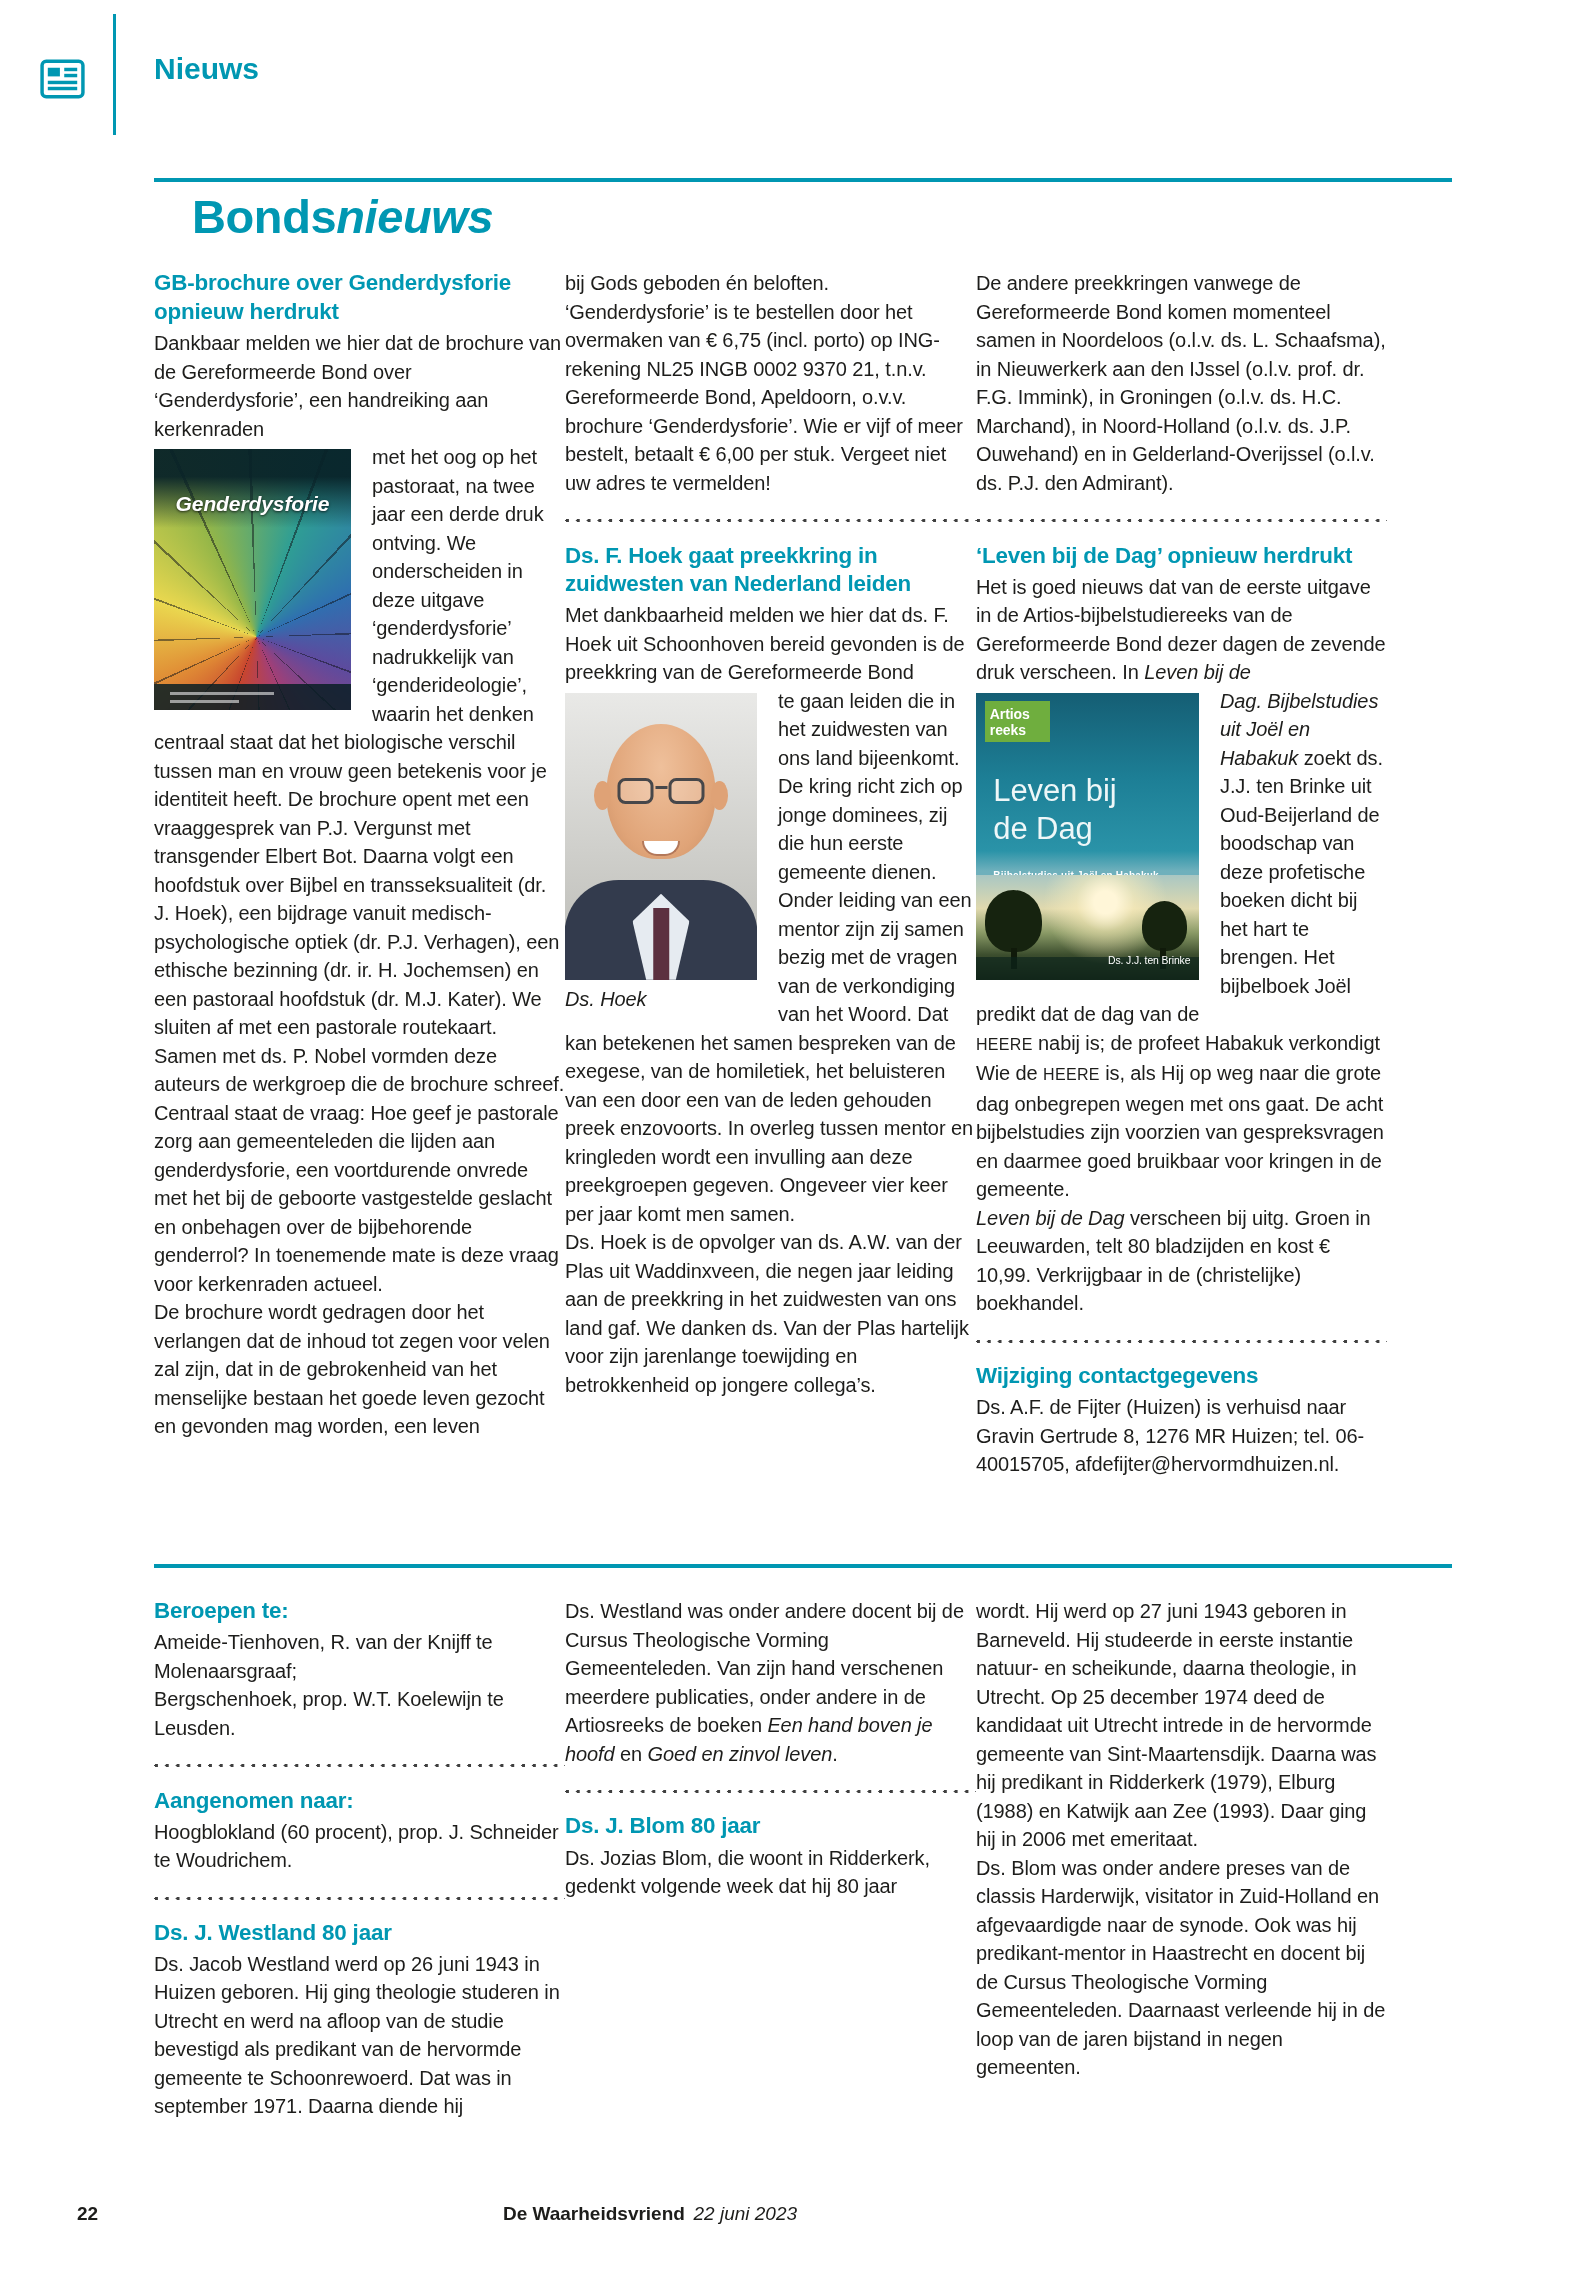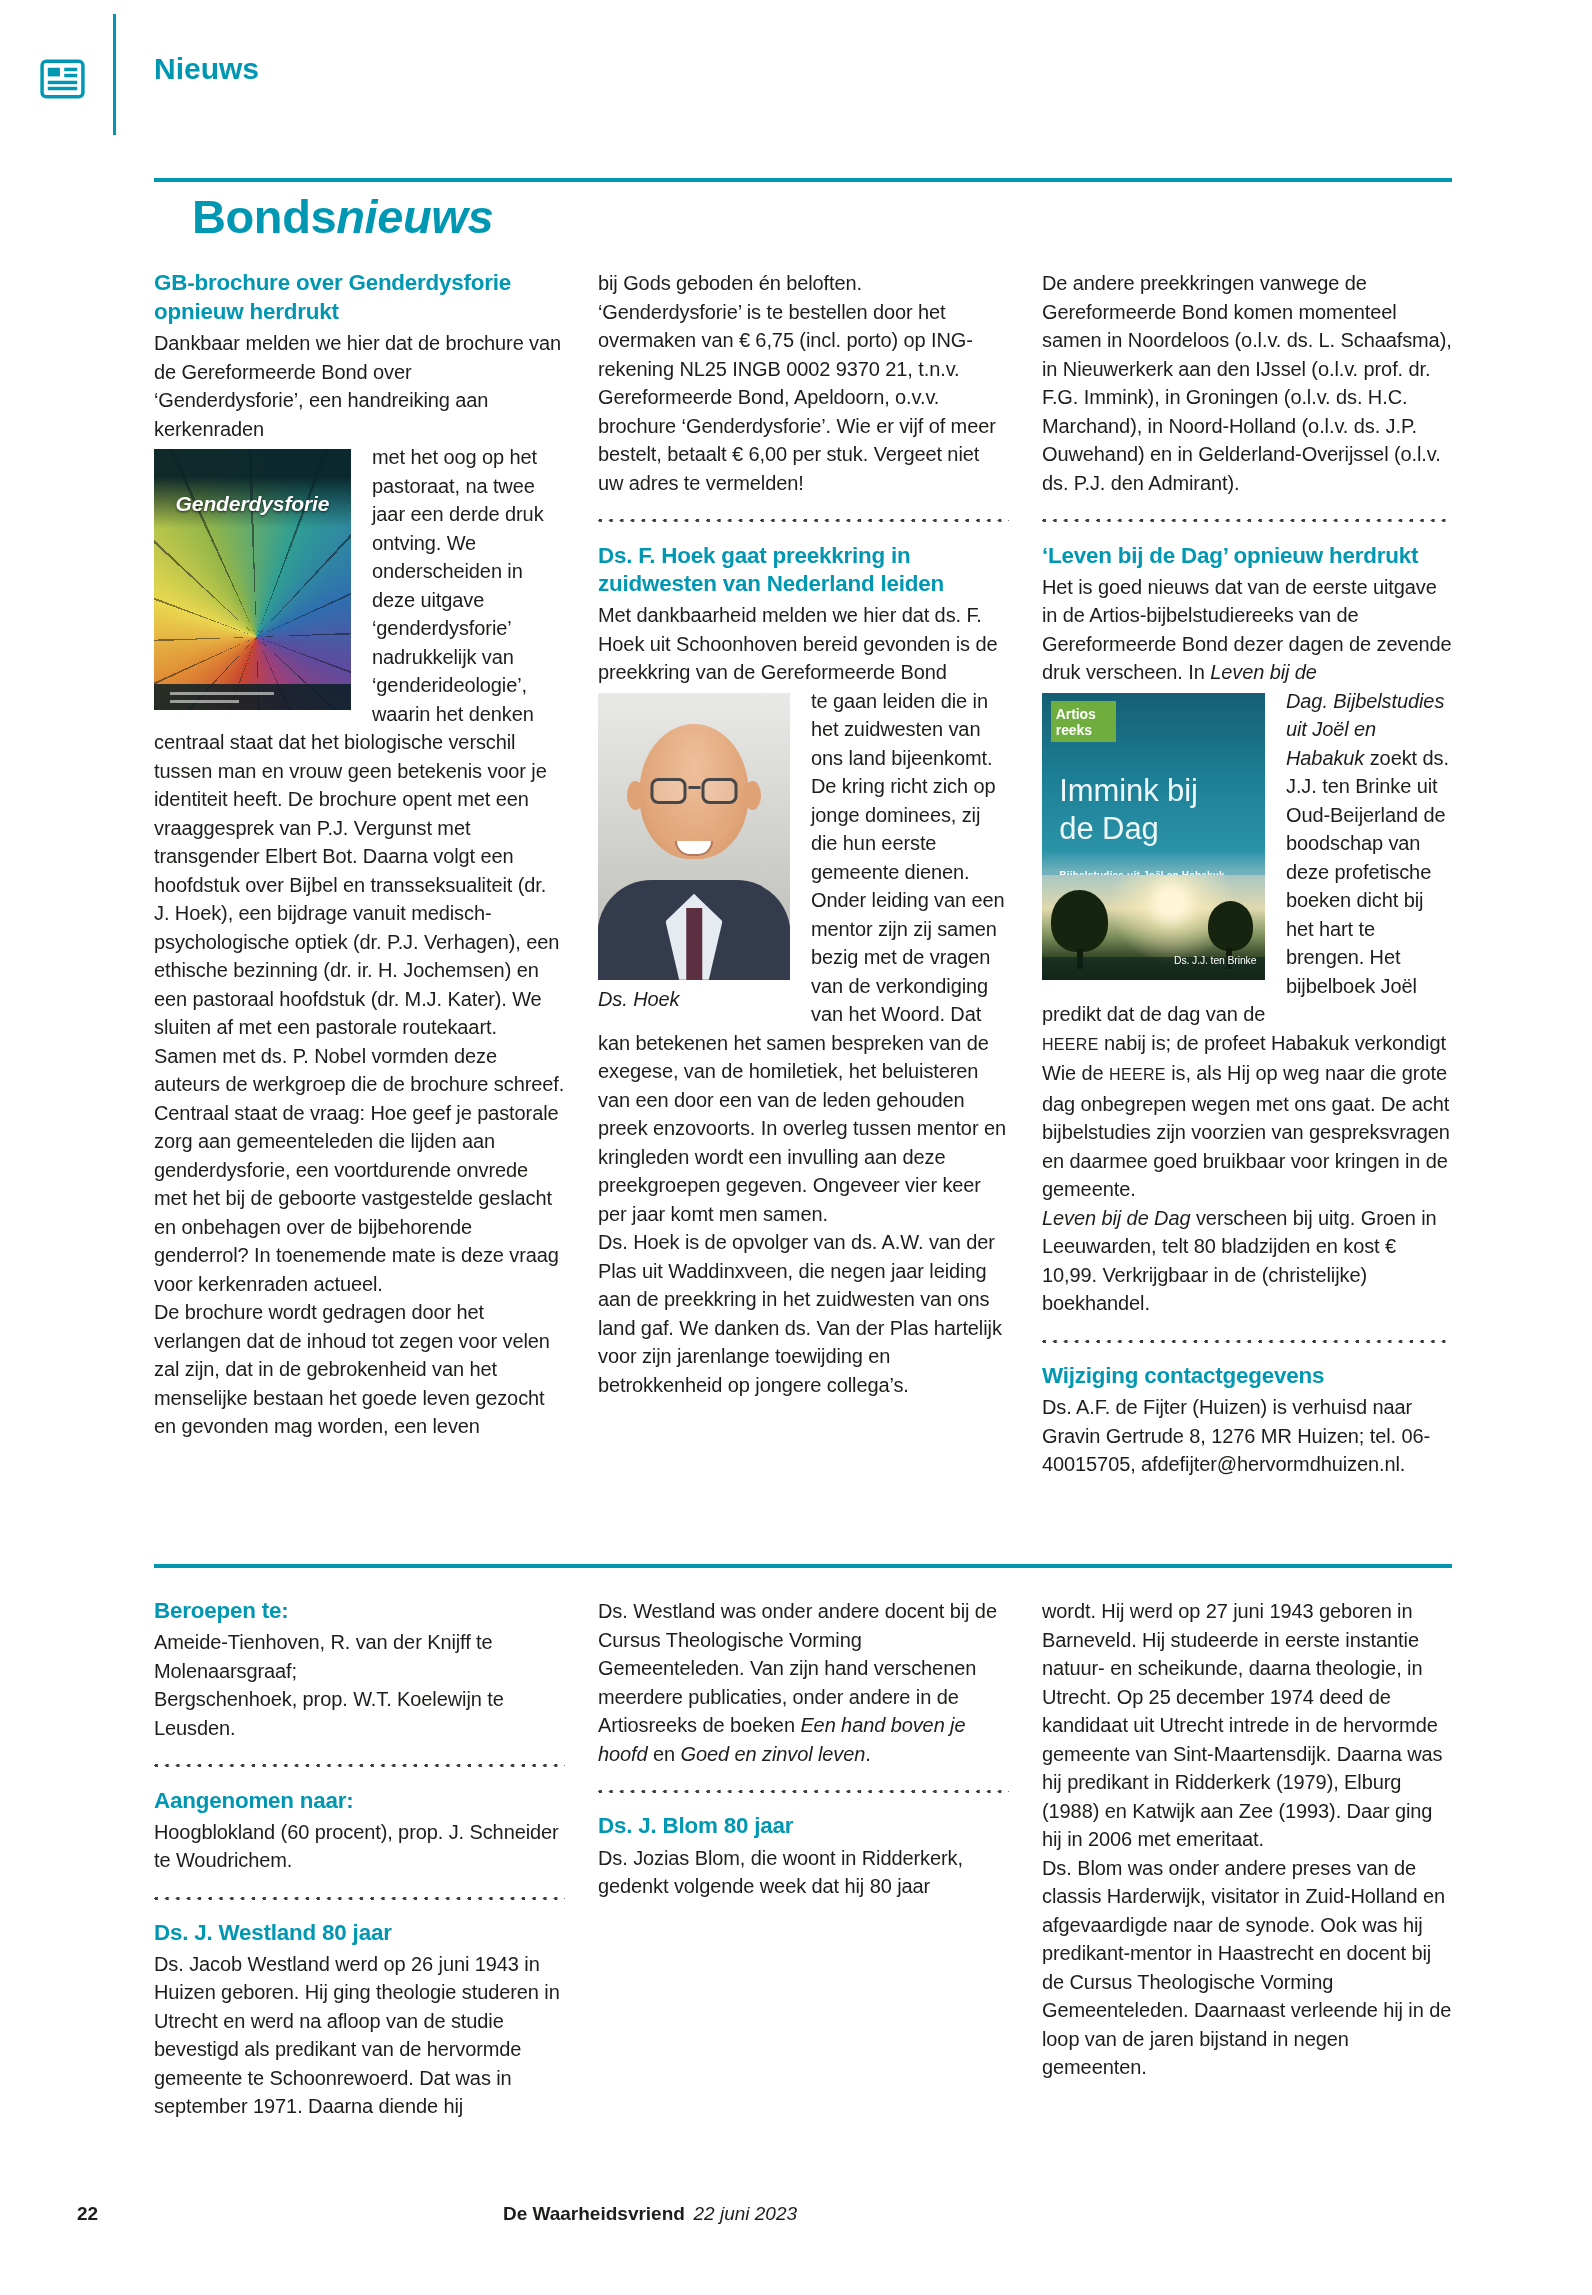--- a/index.html
+++ b/index.html
@@ -11,21 +11,21 @@
   .top-divider{position:absolute;left:113px;top:14px;width:2.6px;height:121px;background:#0097b2;}
   .nieuws-title{position:absolute;left:154px;top:52px;font-size:30px;font-weight:bold;color:#0097b2;}
 
   
   .section{position:absolute;left:154px;width:1298px;}
   #bonds{top:178px;}
   #kerk{top:1564px;}
   .section-rule{height:4.3px;background:#0097b2;}
   .section-title{font-size:47px;line-height:47px;color:#0097b2;margin-top:11.2px;font-weight:bold;letter-spacing:-0.4px;margin-left:38px;}
   .section-title .it{font-style:italic;}
-  .cols{display:flex;gap:33px;margin-top:29px;align-items:flex-start;}
+  .cols{display:flex;margin-top:29px;align-items:flex-start;}
   #bonds .cols{height:1275px;overflow:hidden;}
   #kerk .cols{height:539px;overflow:hidden;}
   .col{width:411px;min-width:411px;}
 
   
   .h3{color:#0097b2;font-size:22.4px;font-weight:bold;line-height:28.5px;margin:0 0 2.6px 0;letter-spacing:-0.2px;clear:both;}
   .para{font-size:20px;line-height:28.5px;margin:0;letter-spacing:-0.1px;text-align:left;}
   .dotted{height:5.2px;margin:21px 0 18px 0;clear:both;
           background-image:radial-gradient(circle 1.9px at 2.2px 2.6px,#3f3f3f 95%,transparent);
           background-size:10.8px 5.2px;background-repeat:repeat-x;}
@@ -168,21 +168,21 @@
 
       <div class="col">
         <p class="para">De andere preekkringen vanwege de Gereformeerde Bond komen momenteel samen in Noordeloos (o.l.v. ds. L. Schaafsma), in Nieuwerkerk aan den IJssel (o.l.v. prof. dr. F.G. Immink), in Groningen (o.l.v. ds. H.C. Marchand), in Noord-Holland (o.l.v. ds. J.P. Ouwehand) en in Gelderland-Overijssel (o.l.v. ds. P.J. den Admirant).</p>
         <div class="dotted"></div>
         <h3 class="h3">‘Leven bij de Dag’ opnieuw herdrukt</h3>
         <p class="para"><span>Het is goed nieuws dat van de eerste uitgave in de Artios-bijbelstudiereeks van de Gereformeerde Bond dezer dagen de zevende druk verscheen. In </span><i>Leven bij de</i></p>
         <div class="para">
           <div class="book">
             <div class="badge">Artios reeks</div>
             <div class="bk-title">
-              <div>Immink bij</div>
+              <div>Leven bij</div>
               <div>de Dag</div>
             </div>
             <div class="bk-sub">Bijbelstudies uit Joël en Habakuk</div>
             <div class="bk-photo">
               <div class="tree t1"></div>
               <div class="tree t2"></div>
               <div class="trunk k1"></div>
               <div class="trunk k2"></div>
               <div class="bk-band"></div>
               <div class="bk-author">Ds. J.J. ten Brinke</div>

